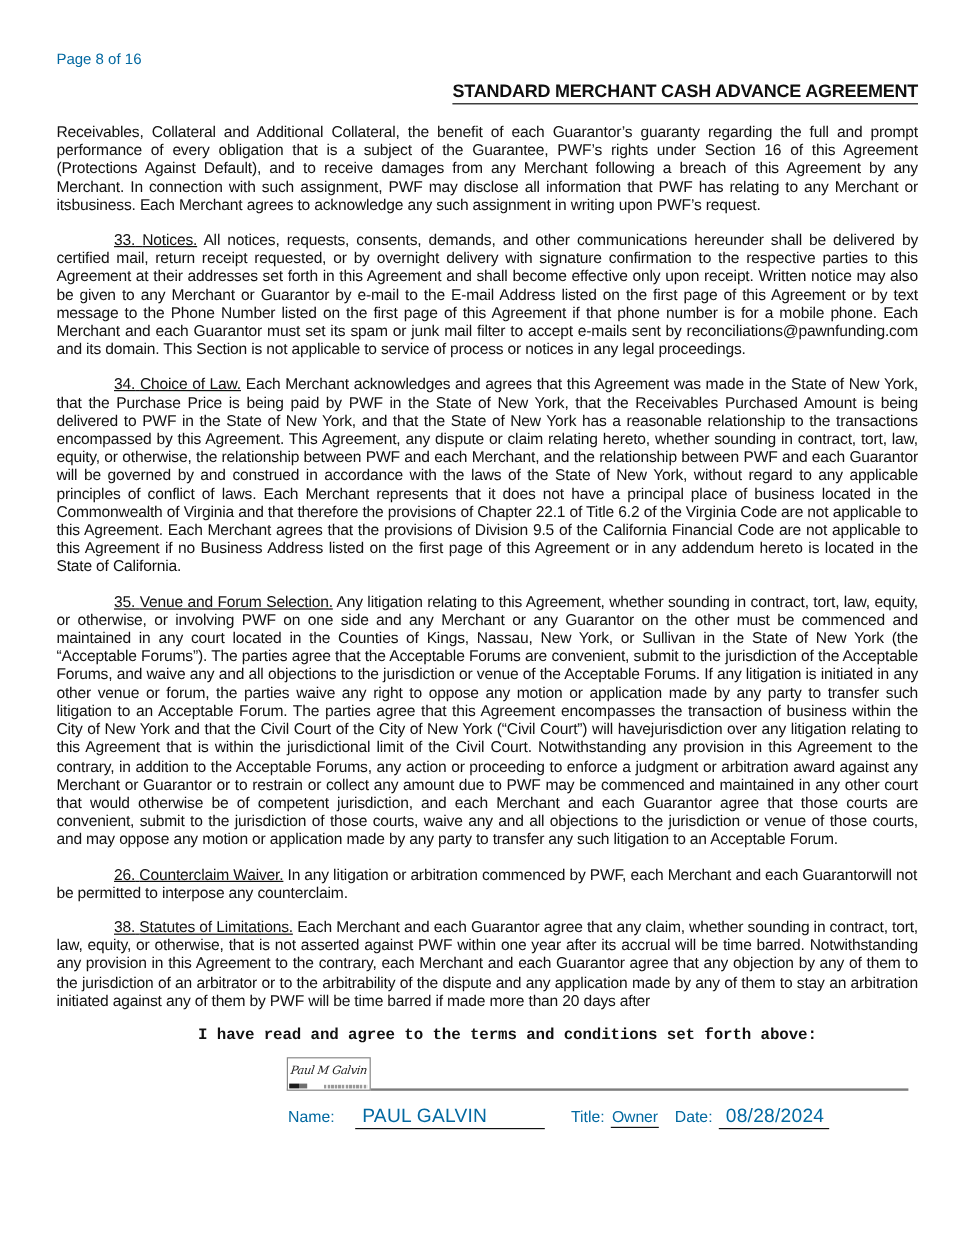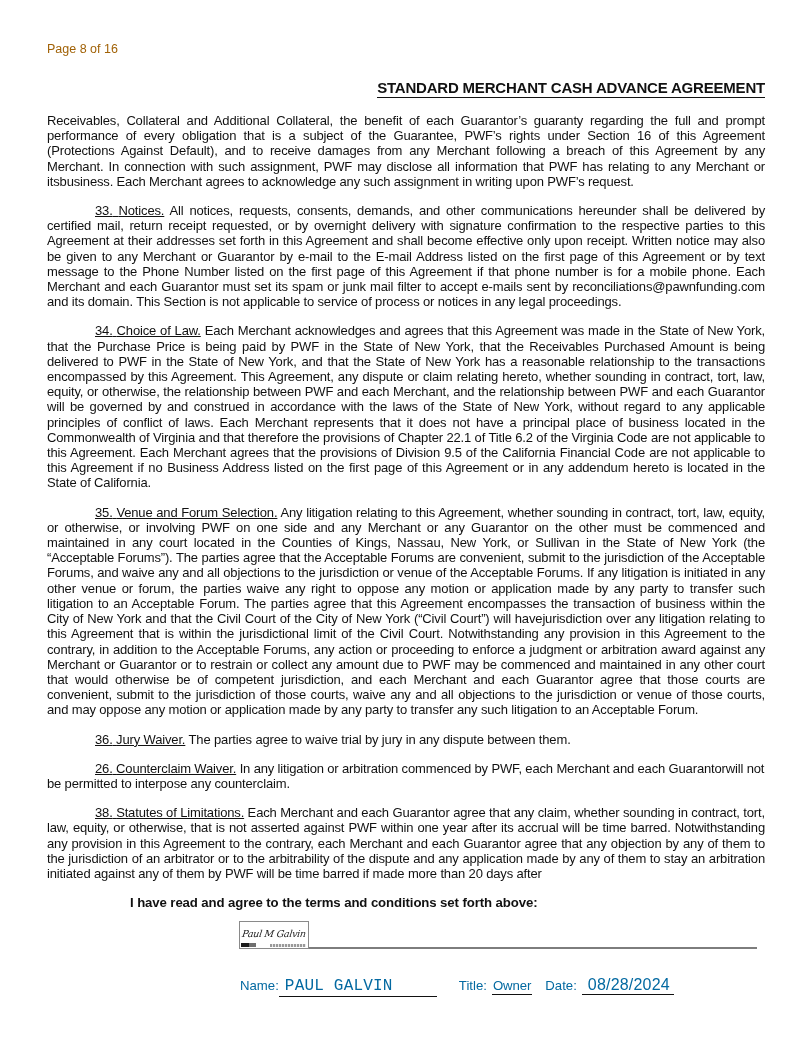--- a/index.html
+++ b/index.html
@@ -11,22 +11,22 @@
     color:#111111;
     overflow:hidden;
     box-sizing:border-box;
   }
   .content{
     position:absolute;
     left:47px;right:46px;top:42px;
   }
   .page-number{
     font-size:12.5px;
-    color:#a16207;
-    margin-bottom:23px;
+    color:#0369a1;
+    margin-bottom:12px;
   }
   .doc-title-wrap{
     text-align:right;
     margin-bottom:15px;
   }
   .doc-title{
     display:inline-block;
     font-size:15px;
     font-weight:bold;
     letter-spacing:-0.2px;
@@ -44,21 +44,22 @@
   .para.no-justify{ text-align:left; }
   .sec-head{
     font-weight:normal;
     text-decoration:underline;
   }
   
   .sig-statement{
     font-weight:bold;
     font-size:13.2px;
     letter-spacing:-0.1px;
-    margin:8px 0 7px 83px;
+    margin:8px 0 7px 118px;
+    font-family:Liberation Mono, monospace;
   }
   .sig-area{
     margin-left:192px;
     width:518px;
     height:30px;
     border-bottom:2px solid #7d7d7d;
     display:flex;
     align-items:flex-end;
   }
   .sig-box{
@@ -101,32 +102,32 @@
   .field-label{ white-space:nowrap; }
   .field-value{
     display:inline-block;
     border-bottom:1.4px solid #111;
     font-size:16px;
     letter-spacing:0.2px;
     line-height:17px;
     padding:0 4px 1px 6px;
     white-space:nowrap;
   }
-  .name-value{ min-width:148px; margin-left:0;font-family:Liberation Mono, monospace; }
+  .name-value{ min-width:148px; margin-left:17px; }
   .title-label{ margin-left:22px; }
   .title-value{
     margin-left:5px;
     font-size:13.2px;
     border-bottom:1.2px solid #111;
     padding:0 1px 1px 1px;
     letter-spacing:-0.1px;
     text-align:right;
   }
   .date-label{ margin-left:13px; }
-  .date-value{ min-width:70px; margin-left:5px;margin-top:14px; }
+  .date-value{ min-width:70px; margin-left:5px; }
 </style>
 </head>
 <body>
 
 <div class="page">
   <div class="content">
 
     <div class="page-number">Page 8 of 16</div>
 
     <div class="doc-title-wrap">
@@ -134,21 +135,20 @@
     </div>
 
     <p class="para">Receivables, Collateral and Additional Collateral, the benefit of each Guarantor’s guaranty regarding the full and prompt performance of every obligation that is a subject of the Guarantee, PWF’s rights under Section 16 of this Agreement (Protections Against Default), and to receive damages from any Merchant following a breach of this Agreement by any Merchant. In connection with such assignment, PWF may disclose all information that PWF has relating to any Merchant or itsbusiness. Each Merchant agrees to acknowledge any such assignment in writing upon PWF’s request.</p>
 
     <p class="para section"><span class="sec-head"><span>33.</span> <span>Notices.</span></span> <span class="sec-body">All notices, requests, consents, demands, and other communications hereunder shall be delivered by certified mail, return receipt requested, or by overnight delivery with signature confirmation to the respective parties to this Agreement at their addresses set forth in this Agreement and shall become effective only upon receipt. Written notice may also be given to any Merchant or Guarantor by e-mail to the E-mail Address listed on the first page of this Agreement or by text message to the Phone Number listed on the first page of this Agreement if that phone number is for a mobile phone. Each Merchant and each Guarantor must set its spam or junk mail filter to accept e-mails sent by reconciliations@pawnfunding.com and its domain. This Section is not applicable to service of process or notices in any legal proceedings.</span></p>
 
     <p class="para section"><span class="sec-head"><span>34.</span> <span>Choice of Law.</span></span> <span class="sec-body">Each Merchant acknowledges and agrees that this Agreement was made in the State of New York, that the Purchase Price is being paid by PWF in the State of New York, that the Receivables Purchased Amount is being delivered to PWF in the State of New York, and that the State of New York has a reasonable relationship to the transactions encompassed by this Agreement. This Agreement, any dispute or claim relating hereto, whether sounding in contract, tort, law, equity, or otherwise, the relationship between PWF and each Merchant, and the relationship between PWF and each Guarantor will be governed by and construed in accordance with the laws of the State of New York, without regard to any applicable principles of conflict of laws. Each Merchant represents that it does not have a principal place of business located in the Commonwealth of Virginia and that therefore the provisions of Chapter 22.1 of Title 6.2 of the Virginia Code are not applicable to this Agreement. Each Merchant agrees that the provisions of Division 9.5 of the California Financial Code are not applicable to this Agreement if no Business Address listed on the first page of this Agreement or in any addendum hereto is located in the State of California.</span></p>
 
     <p class="para section"><span class="sec-head"><span>35.</span> <span>Venue and Forum Selection.</span></span> <span class="sec-body">Any litigation relating to this Agreement, whether sounding in contract, tort, law, equity, or otherwise, or involving PWF on one side and any Merchant or any Guarantor on the other must be commenced and maintained in any court located in the Counties of Kings, Nassau, New York, or Sullivan in the State of New York (the “Acceptable Forums”). The parties agree that the Acceptable Forums are convenient, submit to the jurisdiction of the Acceptable Forums, and waive any and all objections to the jurisdiction or venue of the Acceptable Forums. If any litigation is initiated in any other venue or forum, the parties waive any right to oppose any motion or application made by any party to transfer such litigation to an Acceptable Forum. The parties agree that this Agreement encompasses the transaction of business within the City of New York and that the Civil Court of the City of New York (“Civil Court”) will havejurisdiction over any litigation relating to this Agreement that is within the jurisdictional limit of the Civil Court. Notwithstanding any provision in this Agreement to the contrary, in addition to the Acceptable Forums, any action or proceeding to enforce a judgment or arbitration award against any Merchant or Guarantor or to restrain or collect any amount due to PWF may be commenced and maintained in any other court that would otherwise be of competent jurisdiction, and each Merchant and each Guarantor agree that those courts are convenient, submit to the jurisdiction of those courts, waive any and all objections to the jurisdiction or venue of those courts, and may oppose any motion or application made by any party to transfer any such litigation to an Acceptable Forum.</span></p>
 
-    <p class="para section"><span class="sec-head"><span>36.</span> <span>Jury Waiver.</span></span> <span class="sec-body">The parties agree to waive trial by jury in any dispute between them.</span></p>
 
     <p class="para section no-justify"><span class="sec-head"><span>26.</span> <span>Counterclaim Waiver.</span></span> <span class="sec-body">In any litigation or arbitration commenced by PWF, each Merchant and each Guarantorwill not be permitted to interpose any counterclaim.</span></p>
 
     <p class="para section"><span class="sec-head"><span>38.</span> <span>Statutes of Limitations.</span></span> <span class="sec-body">Each Merchant and each Guarantor agree that any claim, whether sounding in contract, tort, law, equity, or otherwise, that is not asserted against PWF within one year after its accrual will be time barred. Notwithstanding any provision in this Agreement to the contrary, each Merchant and each Guarantor agree that any objection by any of them to the jurisdiction of an arbitrator or to the arbitrability of the dispute and any application made by any of them to stay an arbitration initiated against any of them by PWF will be time barred if made more than 20 days after</span></p>
 
     <div class="sig-statement">I have read and agree to the terms and conditions set forth above:</div>
 
     <div class="sig-area">
       <div class="sig-box">
         <span class="sig-script">Paul M Galvin</span>

